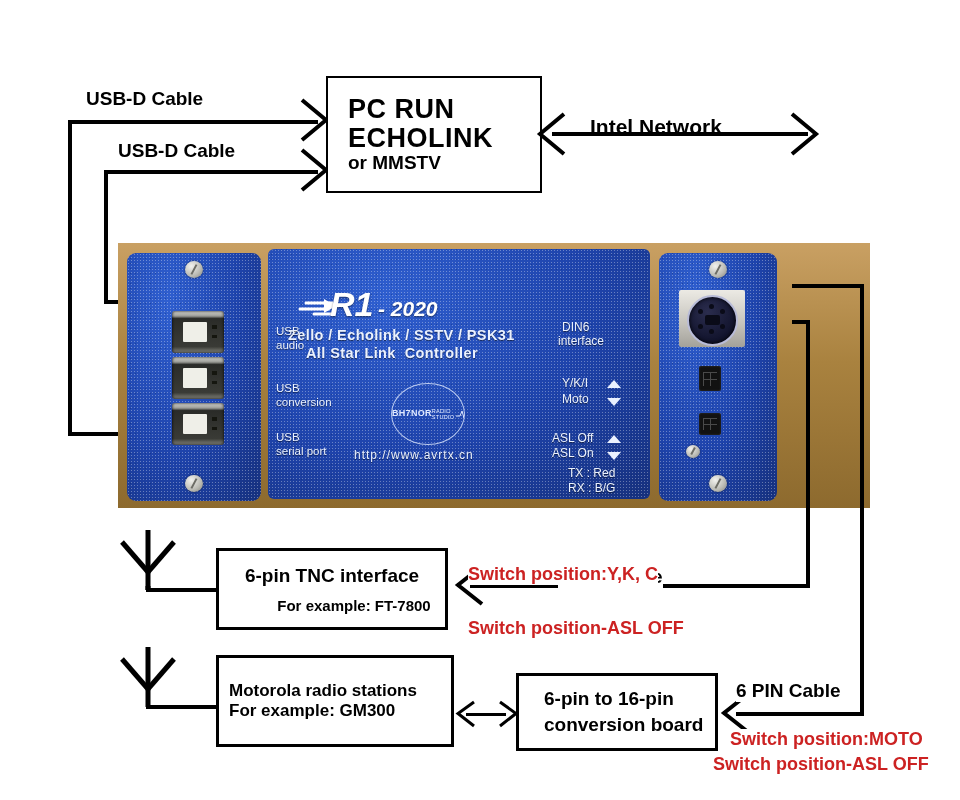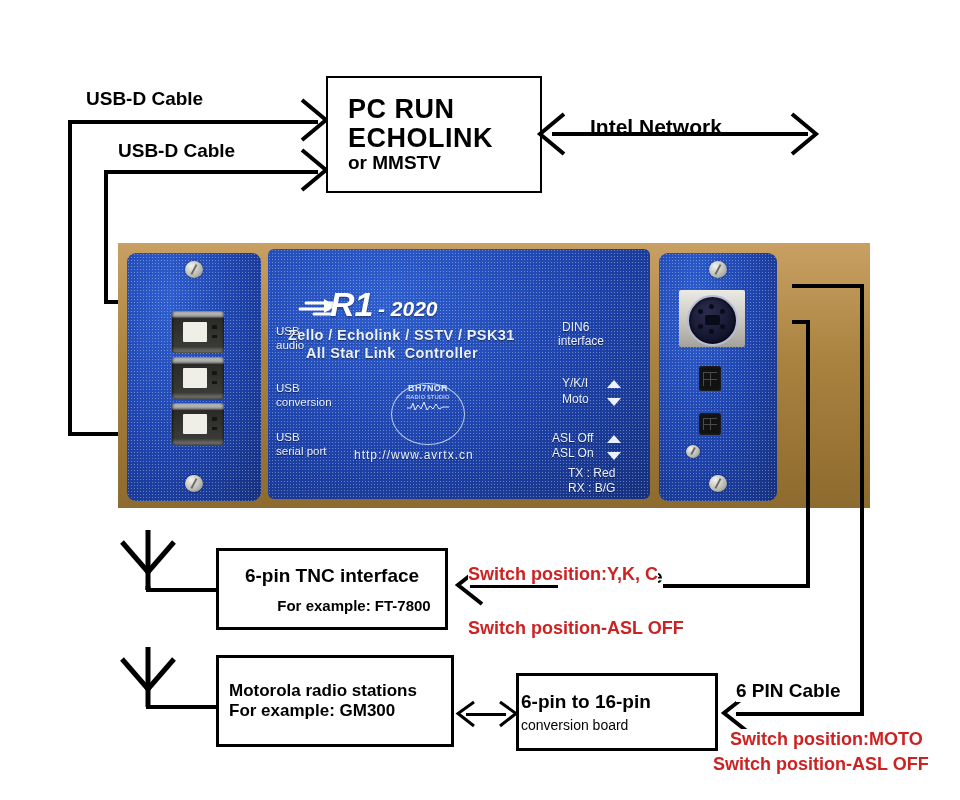--- a/index.html
+++ b/index.html
@@ -57,22 +57,22 @@
      box-shadow:inset 0 0 2px #3a3a3a;}
   .jumper .pins{position:absolute;inset:22% 18%;
      background-image:linear-gradient(#4a4a4a 1px,transparent 1px),
                       linear-gradient(90deg,#4a4a4a 1px,transparent 1px);
      background-size:50% 50%;}
   .devtext{position:absolute;color:#eaf1ff;white-space:pre;line-height:1.15;
      text-shadow:0 1px 1px rgba(0,0,0,.55);}
   .logoR{position:absolute;color:#ffffff;font-style:italic;font-weight:bold;
      text-shadow:0 1px 2px rgba(0,0,0,.5);}
   .stamp{position:absolute;border:1.5px solid rgba(225,235,255,.8);border-radius:50%;
-     color:#dfe8ff;display:flex;flex-direction:column;align-items:center;
-     justify-content:flex-start;line-height:1.1;}
+     color:#dfe8ff;display:flex;flex-direction:row;align-items:center;
+     justify-content:center;line-height:1.1;}
   
   svg.ah{position:absolute;overflow:visible;}
 </style>
 </head>
 <body>
 
 <div class="lbl" style="left:86px;top:88px;font-size:19px;">USB-D Cable</div>
 
 <div class="lbl" style="left:118px;top:140px;font-size:19px;">USB-D Cable</div>
 
@@ -261,16 +261,16 @@
 </div>
 
 <div class="hline3" style="left:466px;top:713px;width:40px;"></div>
 <svg class="ah" style="left:456px;top:700px;width:22px;height:30px;">
   <path d="M18,2 L2,13.5 L18,26" fill="none" stroke="#000" stroke-width="3"></path>
 </svg>
 <svg class="ah" style="left:496px;top:700px;width:22px;height:30px;">
   <path d="M4,2 L20,13.5 L4,26" fill="none" stroke="#000" stroke-width="3"></path>
 </svg>
 
-<div class="boxed" style="left:516px;top:673px;width:202px;height:78px;padding-left:2px;">
+<div class="boxed" style="left:516px;top:673px;width:202px;height:78px;padding-left:25px;">
   <div style="font-size:19px;font-weight:bold;">6-pin to 16-pin</div>
-  <div style="font-size:14px;font-weight:normal;padding-top:4px;">conversion board</div>
+  <div style="font-size:19px;font-weight:bold;padding-top:4px;">conversion board</div>
 </div>
 
 </body></html>

